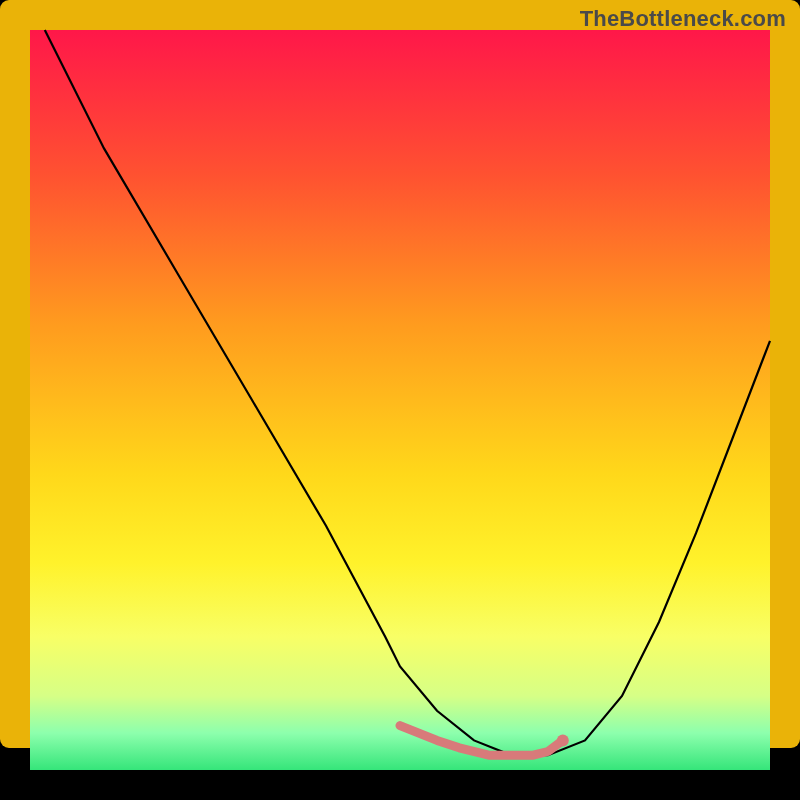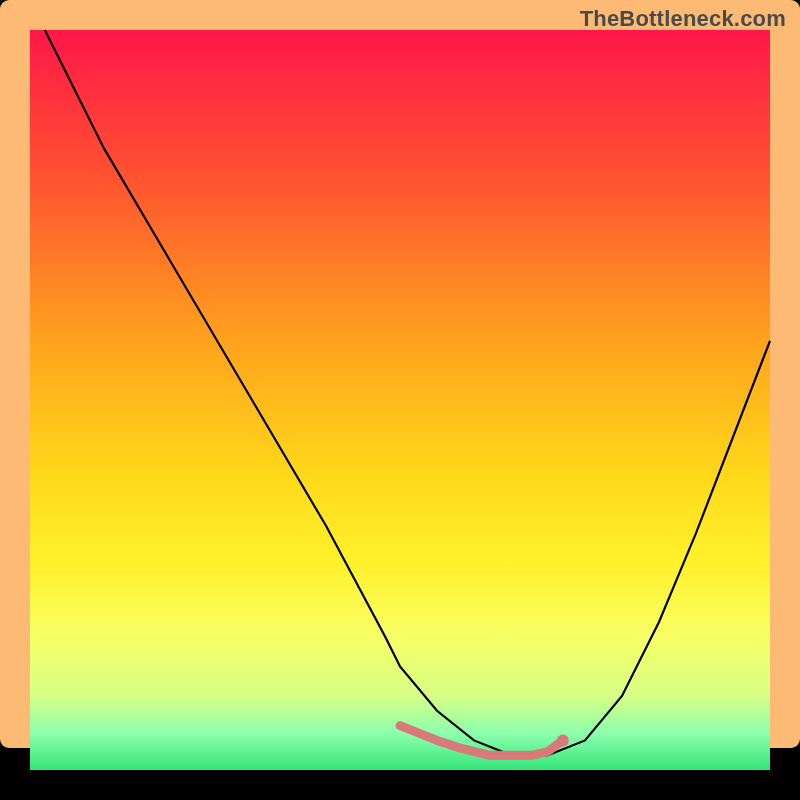--- a/index.html
+++ b/index.html
@@ -7,21 +7,21 @@
     padding: 0;
     width: 800px;
     height: 800px;
     background: #000;
     overflow: hidden;
   }
   .stage {
     position: relative;
     width: 800px;
     height: 748px;
-    background: #fdba74;
+    background: #eab308;
     border-radius: 9px;
   }
   .watermark {
     position: absolute;
     top: 6px;
     right: 14px;
     font-family: Arial, Helvetica, sans-serif;
     font-size: 22px;
     font-weight: 600;
     color: #4a4a4a;

